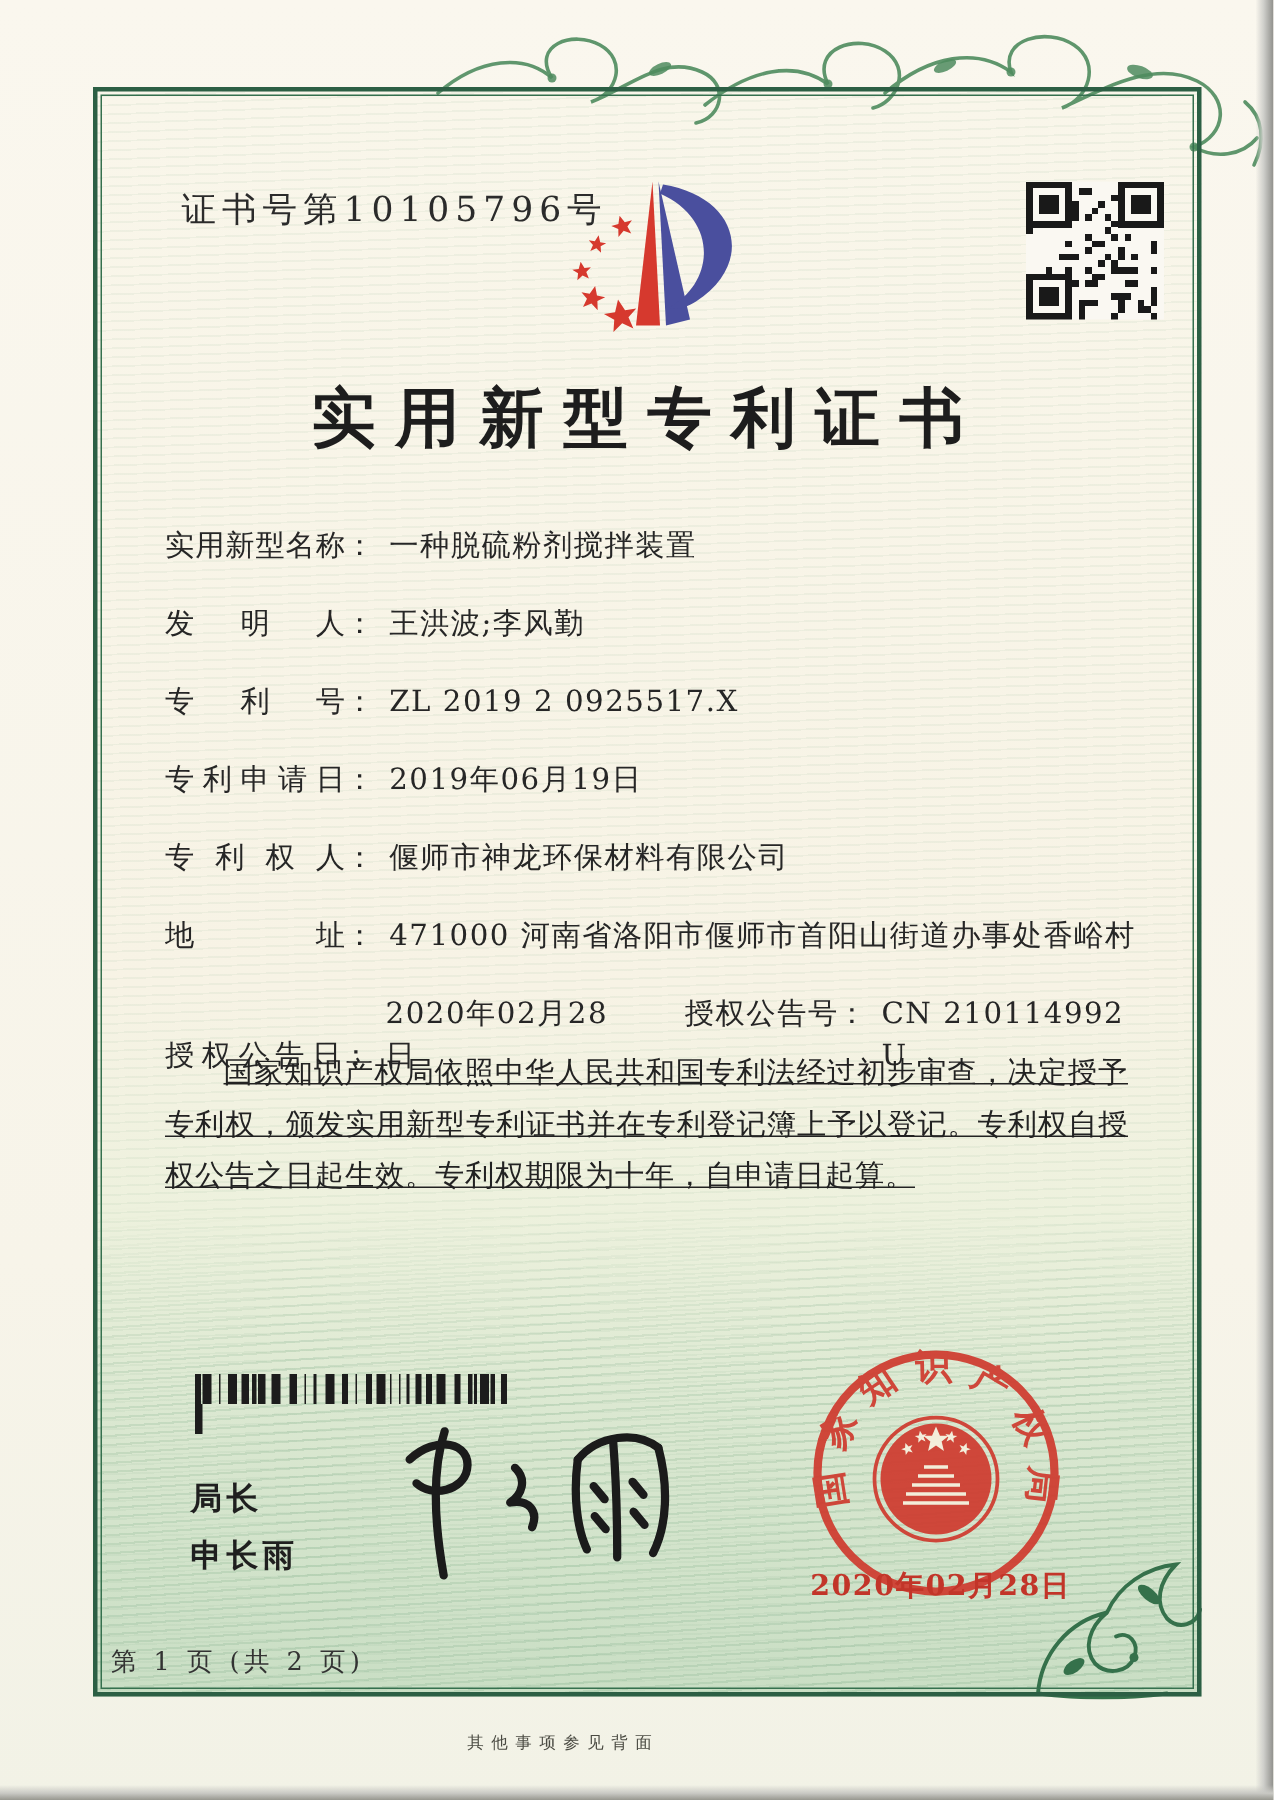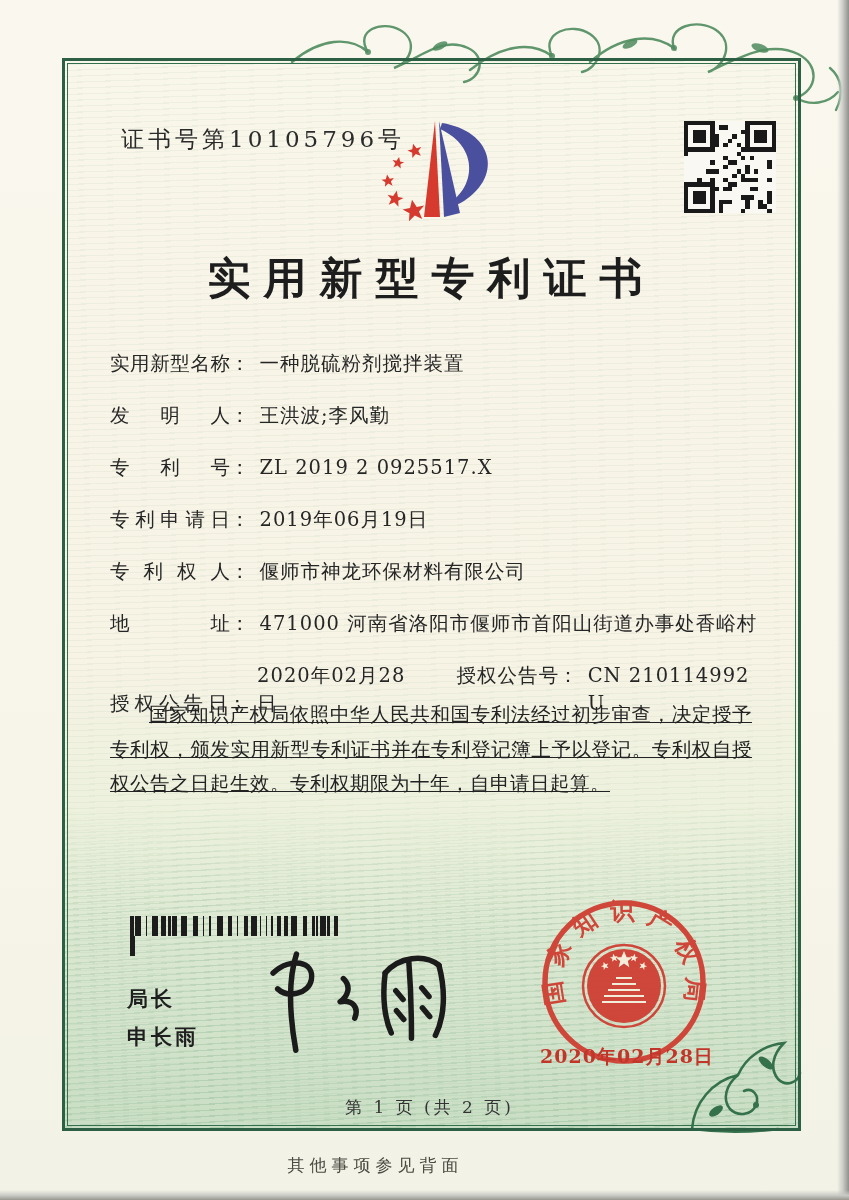--- a/index.html
+++ b/index.html
@@ -41,23 +41,23 @@
   .paras{left:110px;top:698px;width:642px;color:#222;}
   .paras p{margin:0 0 3px 0;font-size:19.5px;line-height:34.5px;text-indent:2em;
     text-align:justify;letter-spacing:0.5px;text-decoration:underline;}
   .barcode{left:130px;top:916px;width:218px;height:20px;font-size:0;}
   .barcode span{display:inline-block;height:100%;background:#1c1c1c;vertical-align:top;}
   .issuer{left:127px;top:980px;font-size:21px;color:#1f1f1f;letter-spacing:3px;line-height:38px;font-weight:bold;}
   .signature{left:240px;top:940px;width:240px;height:115px;transform:rotate(-2deg);}
   .seal{left:536px;top:894px;width:176px;height:176px;}
   .seal-date{left:532px;top:1044px;width:190px;text-align:center;font-size:19px;
     color:#c23529;letter-spacing:1px;font-weight:600;}
-  .page-footer{left:60px;top:1096px;width:739px;text-align:center;font-size:17px;
+  .page-footer{left:74px;top:1096px;width:739px;text-align:left;font-size:17px;
     letter-spacing:3px;color:#333;}
-  .back-note{left:0;top:1154px;width:751px;text-align:center;font-size:17px;
+  .back-note{left:0;top:1154px;width:751px;text-align:center;font-size:11px;
     letter-spacing:5px;color:#4a4a42;}
   .logo{left:352px;top:113px;width:172px;height:120px;}
   .qr{left:684px;top:121px;width:92px;height:92px;background:#faf8f2;}
   .orn-top{left:290px;top:16px;width:556px;height:96px;}
   .orn-br{left:686px;top:1033px;width:118px;height:100px;}
 </style>
 </head>
 <body>
 
 <div class="page">

